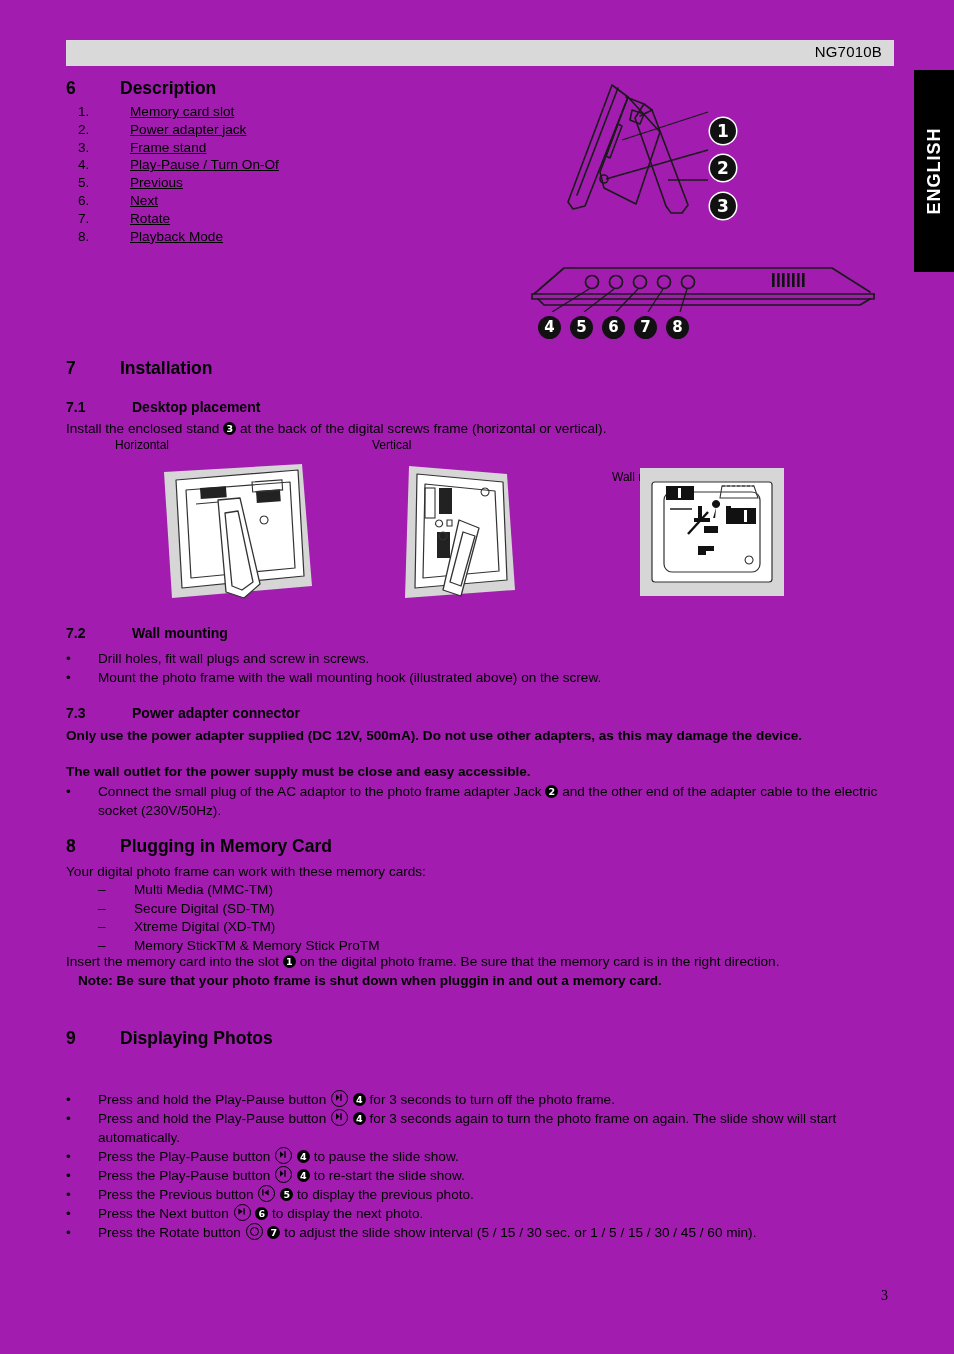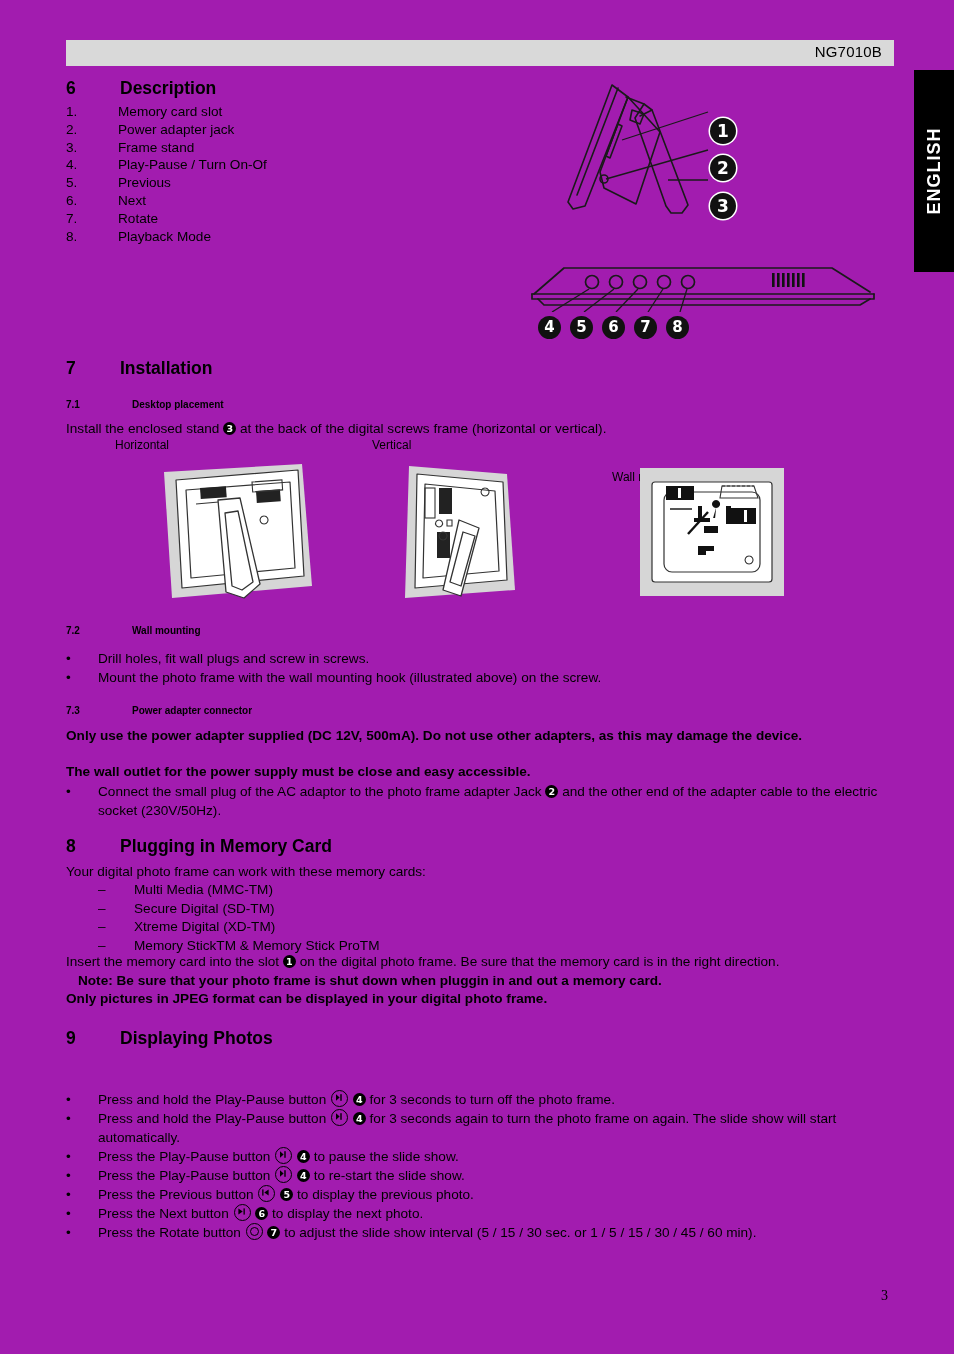--- a/index.html
+++ b/index.html
@@ -60,21 +60,21 @@
   .h1 {
     position: absolute;
     font-size: 17.5px;
     font-weight: bold;
     white-space: nowrap;
   }
   .h1 .num { display: inline-block; width: 54px; }
 
   .h2 {
     position: absolute;
-    font-size: 10px;
+    font-size: 14px;
     font-weight: bold;
     white-space: nowrap;
   }
   .h2 .num { display: inline-block; width: 66px; }
 
   .para {
     position: absolute;
     font-size: 13.6px;
     line-height: 18px;
   }
@@ -198,21 +198,21 @@
   </div>
 
   <div class="lang-tab">
     <span>ENGLISH</span>
   </div>
 
   <div class="h1" style="left:66px; top:78px;">
     <span class="num">6</span><span>Description</span>
   </div>
 
-  <div class="numlist" style="left:66px; top:103px;">
+  <div class="numlist" style="left:78px; top:103px;text-decoration:underline;">
     <div class="row"><span class="n">1.</span><span>Memory card slot</span></div>
     <div class="row"><span class="n">2.</span><span>Power adapter jack</span></div>
     <div class="row"><span class="n">3.</span><span>Frame stand</span></div>
     <div class="row"><span class="n">4.</span><span>Play-Pause / Turn On-Of</span></div>
     <div class="row"><span class="n">5.</span><span>Previous</span></div>
     <div class="row"><span class="n">6.</span><span>Next</span></div>
     <div class="row"><span class="n">7.</span><span>Rotate</span></div>
     <div class="row"><span class="n">8.</span><span>Playback Mode</span></div>
   </div>
 
@@ -444,21 +444,20 @@
     <div class="row"><span class="d">–</span><span>Memory StickTM &amp; Memory Stick ProTM</span></div>
   </div>
 
   <div class="para" style="left:66px; top:953px; width:830px;">
     <span>Insert the memory card into the slot</span>
     <span class="badge">1</span>
     <span>on the digital photo frame. Be sure that the memory card is in the right direction.</span>
   </div>
 
   <div class="para b" style="left:78px; top:972px; width:830px;">Note: Be sure that your photo frame is shut down when pluggin in and out a memory card.</div>
-  <div class="para b" style="left:66px; top:990px; width:830px;">Only pictures in JPEG format can be displayed in your digital photo frame.</div>
 
   <div class="h1" style="left:66px; top:1028px;">
     <span class="num">9</span><span>Displaying Photos</span>
   </div>
 
 
   <div class="bullets" style="left:66px; top:1090px; width:830px;">
 
     <div class="row">
       <span class="bu">•</span>

